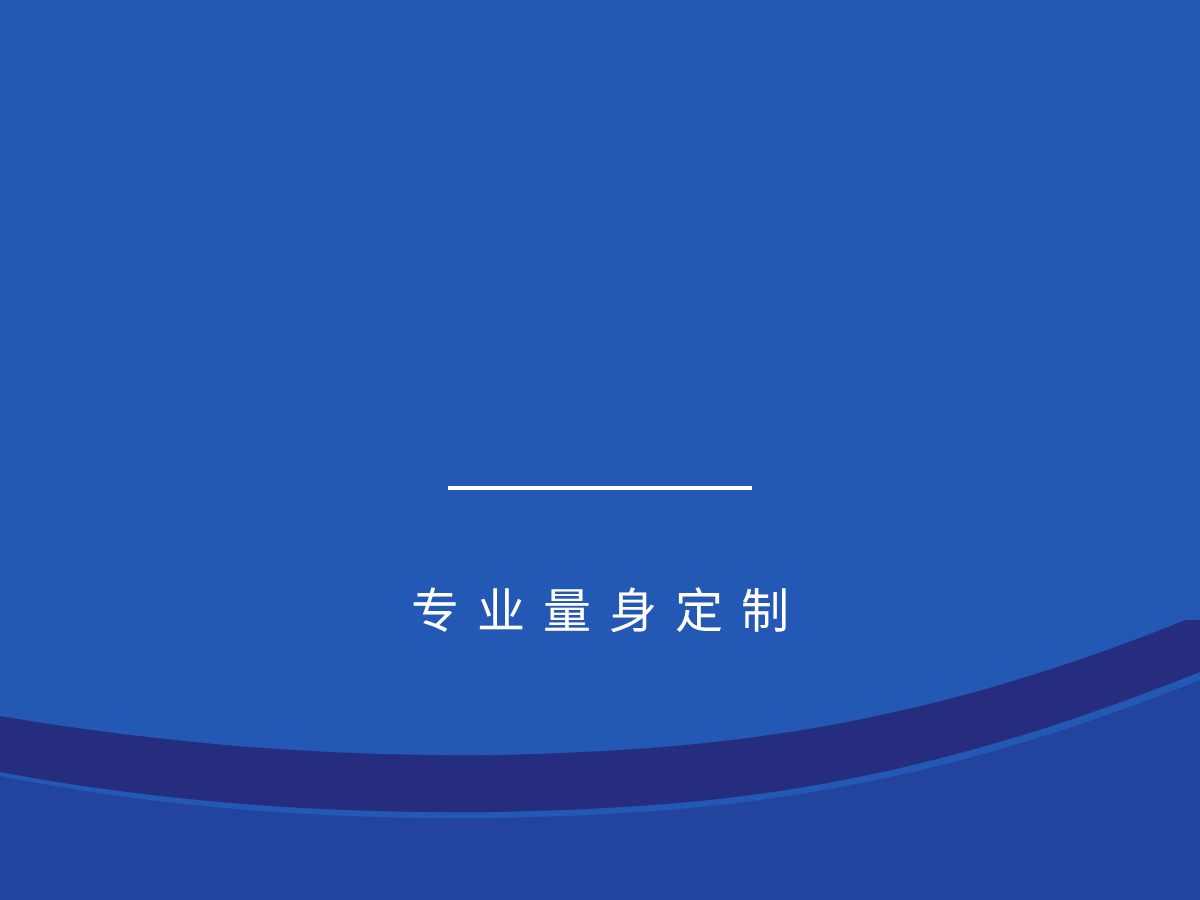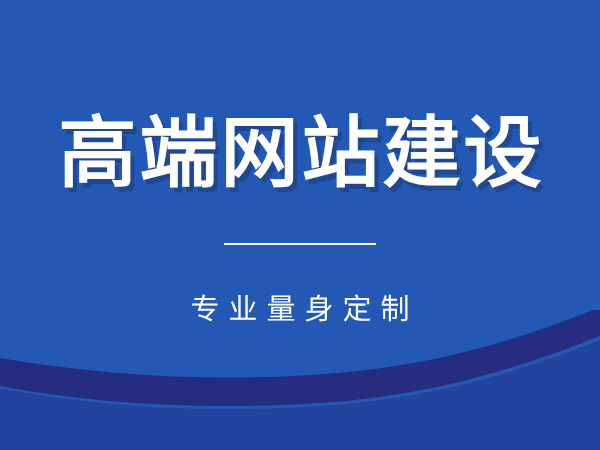--- a/index.html
+++ b/index.html
@@ -74,21 +74,21 @@
   }
 
   .subtitle {
     margin: 0;
     padding: 0;
     position: absolute;
     top: 294px;
     left: 0;
     width: 600px;
     text-align: center;
-    font-size: 29px;
+    font-size: 24px;
     line-height: 1.1;
     font-weight: 400;
     color: #ffffff;
     letter-spacing: 9px;
     text-indent: 9px;
     white-space: nowrap;
   }
 </style>
 </head>
 <body>
@@ -97,20 +97,19 @@
 
   <svg class="waves" viewBox="0 0 600 140" preserveAspectRatio="none">
 
     <path d="M0,78 C90,96 200,104 320,96 C430,89 520,62 600,30 L600,140 L0,140 Z" fill="#22449e"></path>
 
     <path d="M0,48 C95,64 205,73 325,64 C435,56 525,28 600,-3 L600,26 C520,58 430,86 320,93 C200,101 90,93 0,76 Z" fill="#262d7f"></path>
   </svg>
 
   <div class="content">
 
-    <h1 class="headline">高端网站建设</h1>
 
     <hr class="divider">
 
     <p class="subtitle">专业量身定制</p>
 
   </div>
 </div>
 
 </body></html>

